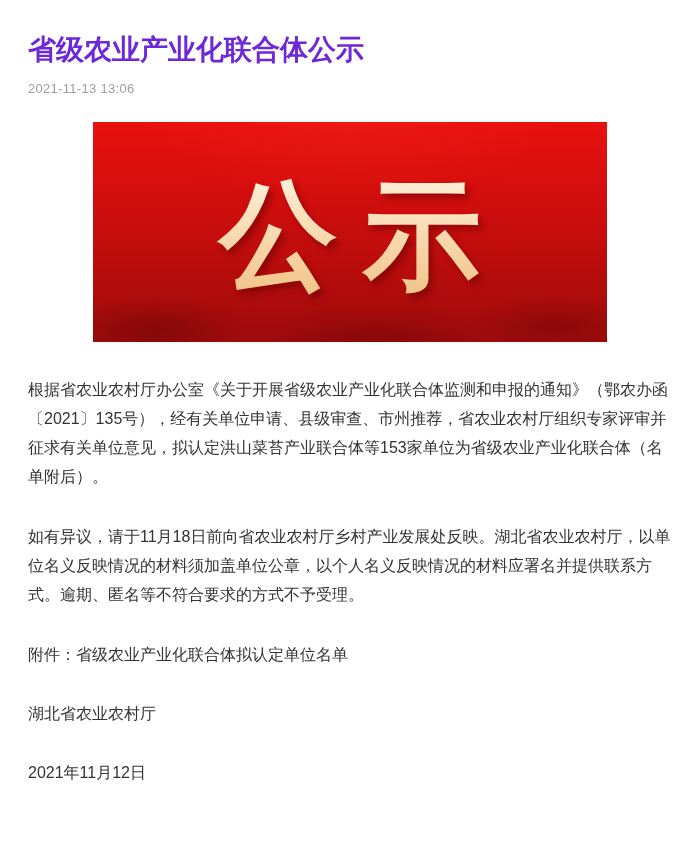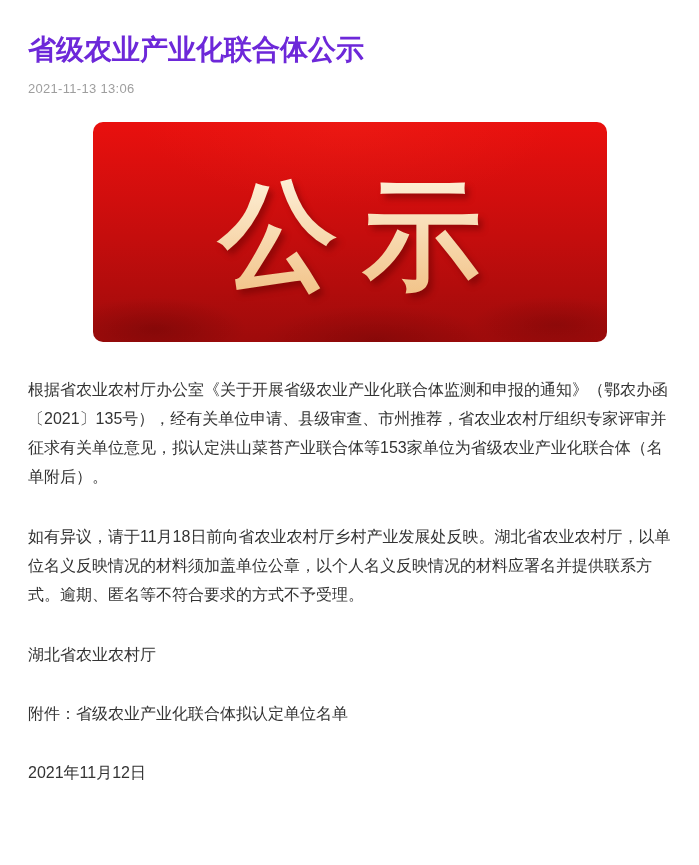--- a/index.html
+++ b/index.html
@@ -90,31 +90,31 @@
 </head>
 <body>
 
 <div class="page">
   <div class="content">
 
     <h1 class="article-title">省级农业产业化联合体公示</h1>
 
     <div class="publish-date">2021-11-13 13:06</div>
 
-    <div class="notice-banner" style="background: linear-gradient(rgb(233, 16, 14) 0%, rgb(197, 13, 13) 52%, rgb(158, 11, 11) 100%); border-radius: 10px;">
+    <div class="notice-banner" style="background: linear-gradient(rgb(233, 16, 14) 0%, rgb(197, 13, 13) 52%, rgb(158, 11, 11) 100%);">
       <div class="banner-text" style="background-image: linear-gradient(rgb(253, 238, 212) 15%, rgb(241, 193, 133) 90%);">公示</div>
     </div>
 
     <div class="article-body">
       <p class="para-block">根据省农业农村厅办公室《关于开展省级农业产业化联合体监测和申报的通知》（鄂农办函〔2021〕135号），经有关单位申请、县级审查、市州推荐，省农业农村厅组织专家评审并征求有关单位意见，拟认定洪山菜苔产业联合体等153家单位为省级农业产业化联合体（名单附后）。</p>
 
       <p class="para-block">如有异议，请于11月18日前向省农业农村厅乡村产业发展处反映。湖北省农业农村厅，以单位名义反映情况的材料须加盖单位公章，以个人名义反映情况的材料应署名并提供联系方式。逾期、匿名等不符合要求的方式不予受理。</p>
 
 
+      <p>附件：省级农业产业化联合体拟认定单位名单</p>
+
       <p>湖北省农业农村厅</p>
-
-      <p>附件：省级农业产业化联合体拟认定单位名单</p>
 
       <p>2021年11月12日</p>
     </div>
 
   </div>
 </div>
 
 </body></html>

